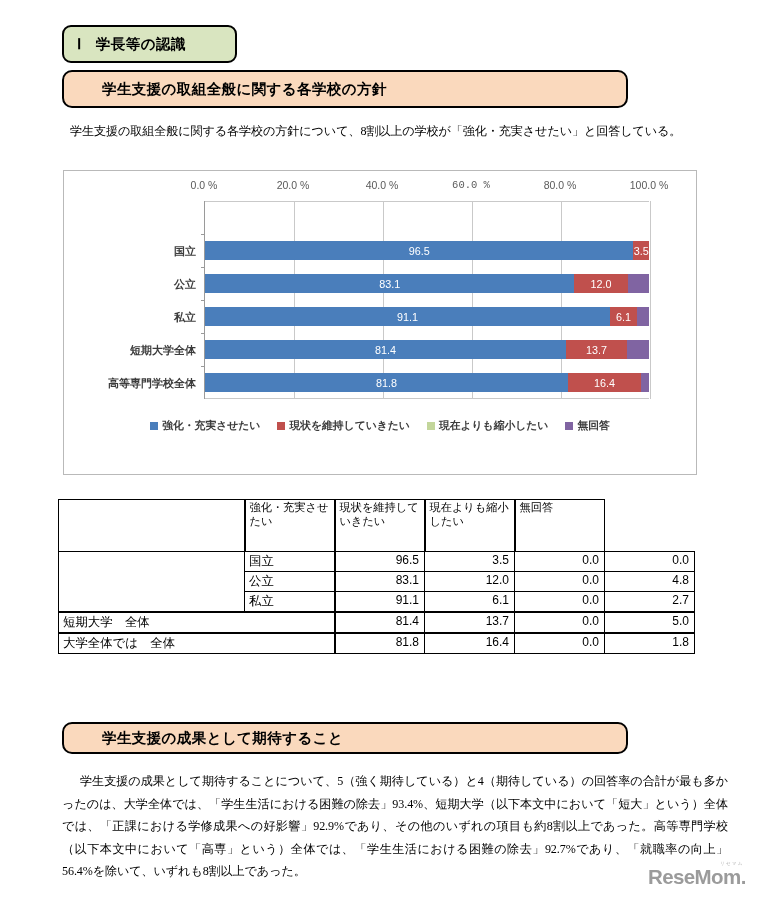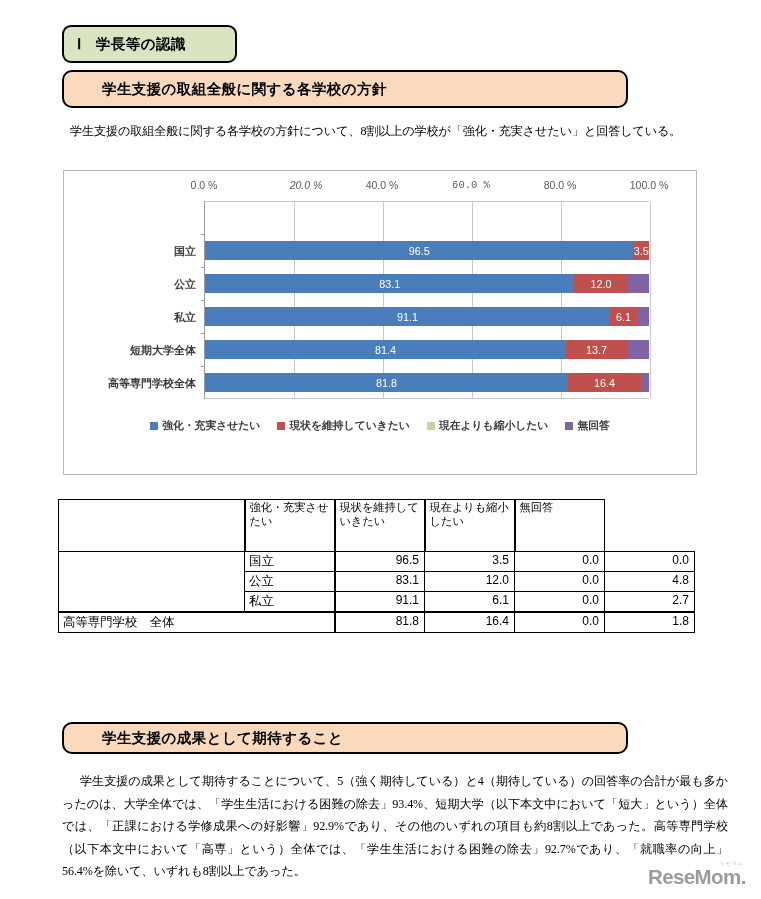--- a/index.html
+++ b/index.html
@@ -307,21 +307,21 @@
 
 <div class="bar-heading" id="heading-policy">
   <span>学生支援の取組全般に関する各学校の方針</span>
 </div>
 
 <div class="body-par" id="intro-paragraph">学生支援の取組全般に関する各学校の方針について、8割以上の学校が「強化・充実させたい」と回答している。</div>
 
 <div id="chart-panel">
   <div id="axis-labels">
       <div class="tick-label" style="left: 140px;">0.0 %</div>
-      <div class="tick-label" style="left: 242px; font-style: italic;">20.0 %</div>
+      <div class="tick-label" style="left: 229px;">20.0 %</div>
       <div class="tick-label" style="left: 318px;">40.0 %</div>
       <div class="tick-label" style="left: 407px; font-family: Liberation Mono, monospace;">60.0 %</div>
       <div class="tick-label" style="left: 496px;">80.0 %</div>
       <div class="tick-label" style="left: 585px;">100.0 %</div>
     </div>
   <div id="plot-area">
     <div class="axis-top-line"></div>
     <div class="axis-bottom-line"></div>
   <div class="gridline" style="left: 89px;"></div>
       <div class="gridline" style="left: 178px;"></div>
@@ -432,21 +432,28 @@
       </tr>
       <tr>
         <td class="sub-blank" style="width: 110px;"></td>
         <td class="subname" style="width: 76px;">私立</td>
         <td class="num">91.1</td>
         <td class="num">6.1</td>
         <td class="num">0.0</td>
         <td class="num">2.7</td>
       </tr>
       <tr class="thick-top">
-        <td class="rowname rowname-main" colspan="2">高等専門学校　全体</td>
+        <td class="rowname rowname-main" colspan="2">短期大学　全体</td>
+        <td class="num">81.4</td>
+        <td class="num">13.7</td>
+        <td class="num">0.0</td>
+        <td class="num">5.0</td>
+      </tr>
+      <tr class="thick-top">
+        <td class="rowname rowname-main" colspan="2">大学全体では　全体</td>
         <td class="num">81.8</td>
         <td class="num">16.4</td>
         <td class="num">0.0</td>
         <td class="num">1.8</td>
       </tr>
     </tbody>
 </table>
 
 <div class="bar-heading" id="heading-outcome">
   <span>学生支援の成果として期待すること</span>

